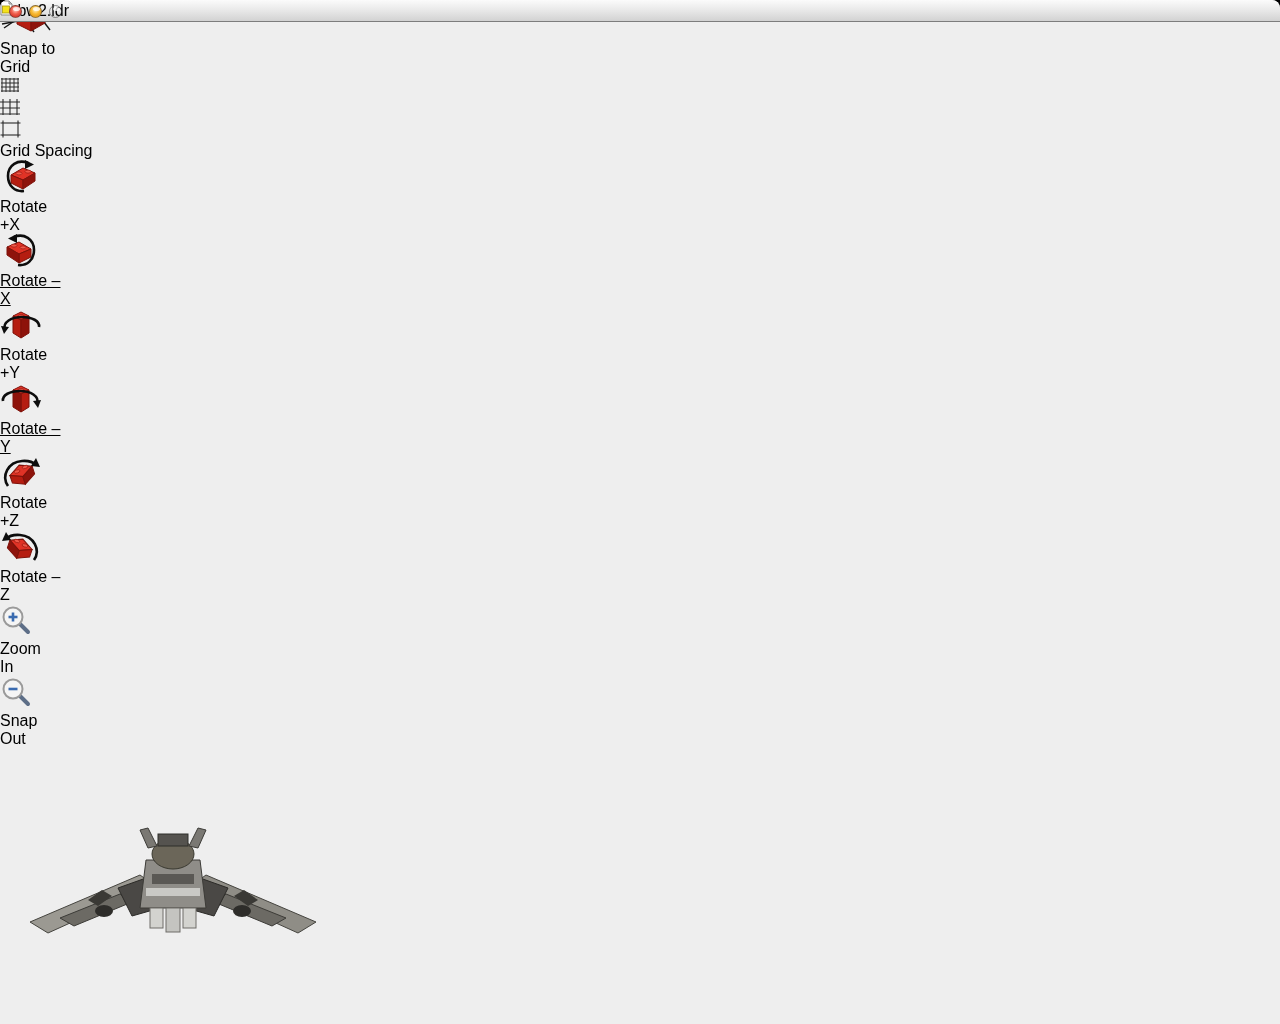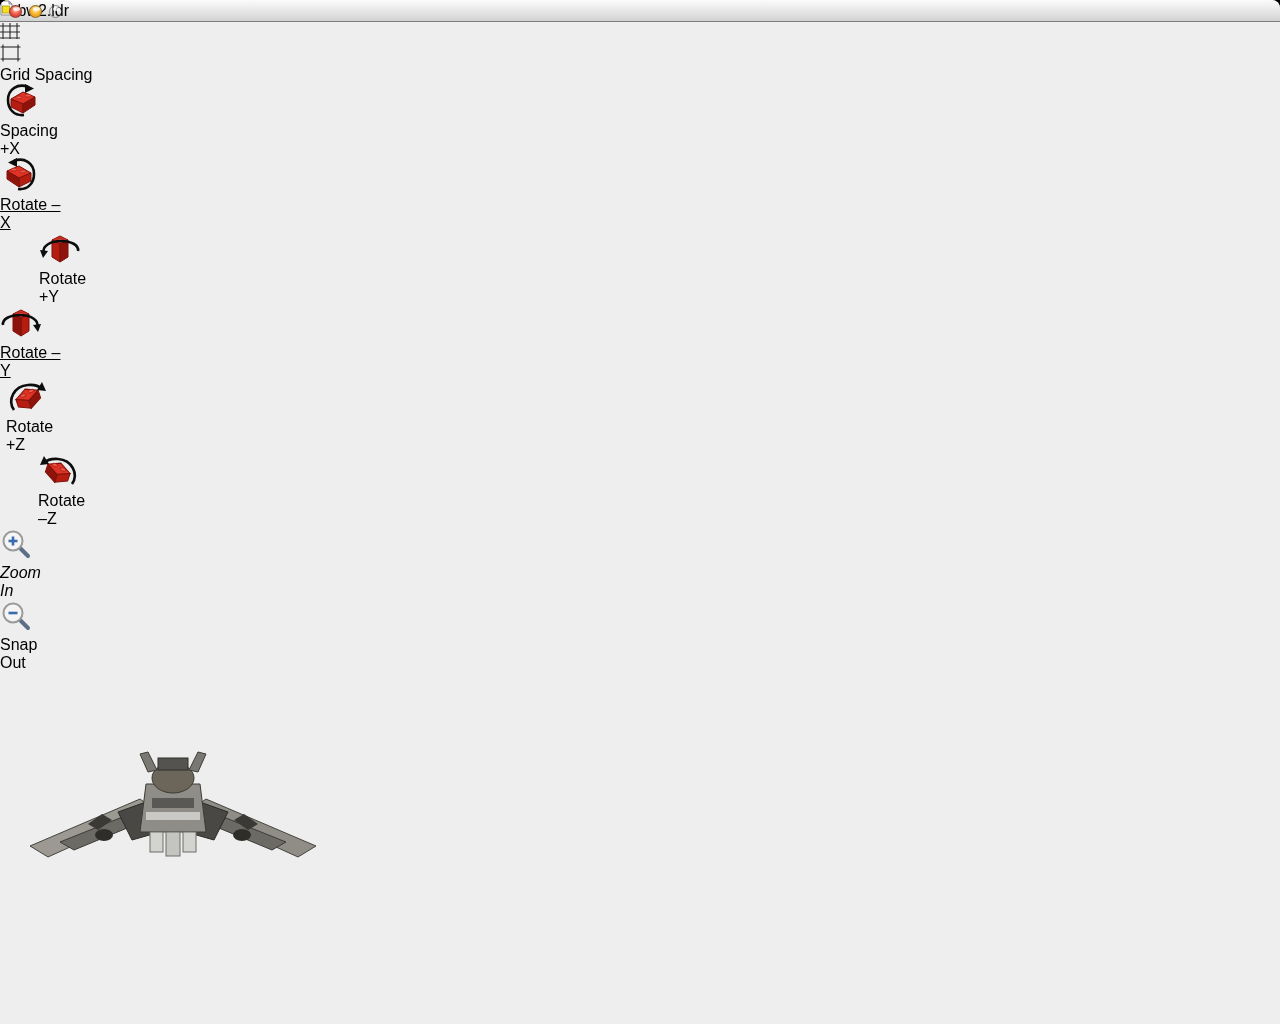--- a/index.html
+++ b/index.html
@@ -86,20 +86,41 @@
         <path d="M1 1 h8 l3 3 v11 h-11 z" fill="#fff" stroke="#8a8a8a"></path>
         <path d="M9 1 l3 3 h-3 z" fill="#d8d8d8" stroke="#8a8a8a"></path>
         <rect x="2.5" y="6" width="7" height="7" fill="#f4e11c" stroke="#a99b10" stroke-width="0.8"></rect>
       </svg>
       <span id="title-text">bw2.ldr</span>
     </div>
   </div>
 
   <div id="toolbar">
 
+    <div class="tb-item" style="left:6px;width:76px;">
+      <div class="tb-icon">
+        <svg width="58" height="36" viewBox="0 0 58 36">
+          <g stroke="#141414" stroke-width="1.4">
+            <line x1="2" y1="16" x2="56" y2="6"></line>
+              <line x1="2" y1="24" x2="56" y2="14"></line>
+            <line x1="12" y1="2" x2="34" y2="32"></line>
+              <line x1="28" y1="1" x2="50" y2="30"></line>
+            <line x1="4" y1="28" x2="44" y2="1"></line>
+          </g>
+          <g>
+            <polygon points="17,14 31,6 45,12 31,20" fill="#e03326" stroke="#7e120a"></polygon>
+            <polygon points="17,14 31,20 31,31 17,24" fill="#b51d11" stroke="#7e120a"></polygon>
+            <polygon points="31,20 45,12 45,23 31,31" fill="#8e130b" stroke="#7e120a"></polygon>
+            <ellipse cx="26" cy="12.5" rx="3.4" ry="1.7" fill="#f0594a" stroke="#8e130b" stroke-width="0.7"></ellipse>
+            <ellipse cx="36" cy="10.5" rx="3.4" ry="1.7" fill="#f0594a" stroke="#8e130b" stroke-width="0.7"></ellipse>
+          </g>
+        </svg>
+      </div>
+      <div class="tb-label">Snap to Grid</div>
+    </div>
 
     <div class="tb-item" style="left:88px;width:112px;">
       <div class="tb-icon">
         <div class="seg-ctl">
           <div class="seg">
             <svg width="22" height="18" viewBox="0 0 22 18">
               <g stroke="#2a2a2a" stroke-width="1">
                 <line x1="2" y1="2" x2="2" y2="16"></line>
                   <line x1="6" y1="2" x2="6" y2="16"></line>
                 <line x1="10" y1="2" x2="10" y2="16"></line>
@@ -151,41 +172,41 @@
         <svg width="42" height="34" viewBox="0 0 42 34">
           <polygon points="11,15 23,8 35,13 23,20" fill="#e03326" stroke="#7e120a"></polygon>
           <polygon points="11,15 23,20 23,29 11,23" fill="#b51d11" stroke="#7e120a"></polygon>
           <polygon points="23,20 35,13 35,21 23,29" fill="#8e130b" stroke="#7e120a"></polygon>
           <ellipse cx="19" cy="13.4" rx="3" ry="1.5" fill="#f0594a" stroke="#8e130b" stroke-width="0.6"></ellipse>
           <ellipse cx="28" cy="11.6" rx="3" ry="1.5" fill="#f0594a" stroke="#8e130b" stroke-width="0.6"></ellipse>
           <path d="M28,3 C18,-1 8,5 8,16 C8,26 15,32 24,31" fill="none" stroke="#0d0d0d" stroke-width="2.6"></path>
           <polygon points="25,0 34,4.5 25,9" fill="#0d0d0d"></polygon>
         </svg>
       </div>
-      <div class="tb-label">Spacing +X</div>
+      <div class="tb-label">Rotate +X</div>
     </div>
 
     <div class="tb-item" style="left:532px;width:62px;text-decoration:underline;">
       <div class="tb-icon">
         <svg width="42" height="34" viewBox="0 0 42 34" style="transform:scaleX(-1);">
           <polygon points="11,15 23,8 35,13 23,20" fill="#e03326" stroke="#7e120a"></polygon>
           <polygon points="11,15 23,20 23,29 11,23" fill="#b51d11" stroke="#7e120a"></polygon>
           <polygon points="23,20 35,13 35,21 23,29" fill="#8e130b" stroke="#7e120a"></polygon>
           <ellipse cx="19" cy="13.4" rx="3" ry="1.5" fill="#f0594a" stroke="#8e130b" stroke-width="0.6"></ellipse>
           <ellipse cx="28" cy="11.6" rx="3" ry="1.5" fill="#f0594a" stroke="#8e130b" stroke-width="0.6"></ellipse>
           <path d="M28,3 C18,-1 8,5 8,16 C8,26 15,32 24,31" fill="none" stroke="#0d0d0d" stroke-width="2.6"></path>
           <polygon points="25,0 34,4.5 25,9" fill="#0d0d0d"></polygon>
         </svg>
       </div>
       <div class="tb-label">Rotate –X</div>
     </div>
 
     <div class="tb-sep" style="left:601px;"></div>
 
-    <div class="tb-item" style="left:607px;width:62px;margin-left:39px;">
+    <div class="tb-item" style="left:607px;width:62px;">
       <div class="tb-icon">
         <svg width="42" height="34" viewBox="0 0 42 34">
           <polygon points="13,8 21,4 29,8 21,12" fill="#e03326" stroke="#7e120a"></polygon>
           <polygon points="13,8 21,12 21,30 13,25" fill="#b51d11" stroke="#7e120a"></polygon>
           <polygon points="21,12 29,8 29,25 21,30" fill="#8e130b" stroke="#7e120a"></polygon>
           <ellipse cx="21" cy="8" rx="3" ry="1.5" fill="#f0594a" stroke="#8e130b" stroke-width="0.6"></ellipse>
           <path d="M5,22 C2,14 12,9 22,9 C32,9 40,13 39,19" fill="none" stroke="#0d0d0d" stroke-width="2.6"></path>
           <polygon points="1,18 9,19 4,26" fill="#0d0d0d"></polygon>
         </svg>
       </div>
@@ -201,55 +222,55 @@
           <ellipse cx="21" cy="8" rx="3" ry="1.5" fill="#f0594a" stroke="#8e130b" stroke-width="0.6"></ellipse>
           <path d="M5,22 C2,14 12,9 22,9 C32,9 40,13 39,19" fill="none" stroke="#0d0d0d" stroke-width="2.6"></path>
           <polygon points="1,18 9,19 4,26" fill="#0d0d0d"></polygon>
         </svg>
       </div>
       <div class="tb-label">Rotate –Y</div>
     </div>
 
     <div class="tb-sep" style="left:741px;"></div>
 
-    <div class="tb-item" style="left:747px;width:62px;padding-left:6px;">
+    <div class="tb-item" style="left:747px;width:62px;">
       <div class="tb-icon">
         <svg width="42" height="34" viewBox="0 0 42 34">
           <g transform="rotate(-18 21 18)">
             <polygon points="10,16 22,9 34,14 22,21" fill="#e03326" stroke="#7e120a"></polygon>
             <polygon points="10,16 22,21 22,29 10,24" fill="#b51d11" stroke="#7e120a"></polygon>
             <polygon points="22,21 34,14 34,22 22,29" fill="#8e130b" stroke="#7e120a"></polygon>
             <ellipse cx="18" cy="14.4" rx="3" ry="1.5" fill="#f0594a" stroke="#8e130b" stroke-width="0.6"></ellipse>
             <ellipse cx="27" cy="12.6" rx="3" ry="1.5" fill="#f0594a" stroke="#8e130b" stroke-width="0.6"></ellipse>
           </g>
           <path d="M8,30 C1,20 8,6 22,5 C28,4.5 33,6 36,9" fill="none" stroke="#0d0d0d" stroke-width="2.6"></path>
           <polygon points="36,2 40,11 31,10" fill="#0d0d0d"></polygon>
         </svg>
       </div>
       <div class="tb-label">Rotate +Z</div>
     </div>
 
-    <div class="tb-item" style="left:811px;width:62px;padding-left:38px;">
+    <div class="tb-item" style="left:811px;width:62px;">
       <div class="tb-icon">
         <svg width="42" height="34" viewBox="0 0 42 34" style="transform:scaleX(-1);">
           <g transform="rotate(-18 21 18)">
             <polygon points="10,16 22,9 34,14 22,21" fill="#e03326" stroke="#7e120a"></polygon>
             <polygon points="10,16 22,21 22,29 10,24" fill="#b51d11" stroke="#7e120a"></polygon>
             <polygon points="22,21 34,14 34,22 22,29" fill="#8e130b" stroke="#7e120a"></polygon>
             <ellipse cx="18" cy="14.4" rx="3" ry="1.5" fill="#f0594a" stroke="#8e130b" stroke-width="0.6"></ellipse>
             <ellipse cx="27" cy="12.6" rx="3" ry="1.5" fill="#f0594a" stroke="#8e130b" stroke-width="0.6"></ellipse>
           </g>
           <path d="M8,30 C1,20 8,6 22,5 C28,4.5 33,6 36,9" fill="none" stroke="#0d0d0d" stroke-width="2.6"></path>
           <polygon points="36,2 40,11 31,10" fill="#0d0d0d"></polygon>
         </svg>
       </div>
       <div class="tb-label">Rotate –Z</div>
     </div>
 
-    <div class="tb-item" style="left:1157px;width:54px;font-style:italic;">
+    <div class="tb-item" style="left:1157px;width:54px;">
       <div class="tb-icon">
         <svg width="32" height="32" viewBox="0 0 32 32">
           <line x1="20" y1="20" x2="28" y2="28" stroke="#5d6e87" stroke-width="4" stroke-linecap="round"></line>
           <circle cx="13" cy="13" r="9.5" fill="#f5f5f5" stroke="#9a9a9a" stroke-width="2"></circle>
           <line x1="13" y1="8.5" x2="13" y2="17.5" stroke="#3a6bb0" stroke-width="2.6"></line>
           <line x1="8.5" y1="13" x2="17.5" y2="13" stroke="#3a6bb0" stroke-width="2.6"></line>
         </svg>
       </div>
       <div class="tb-label">Zoom In</div>
     </div>

